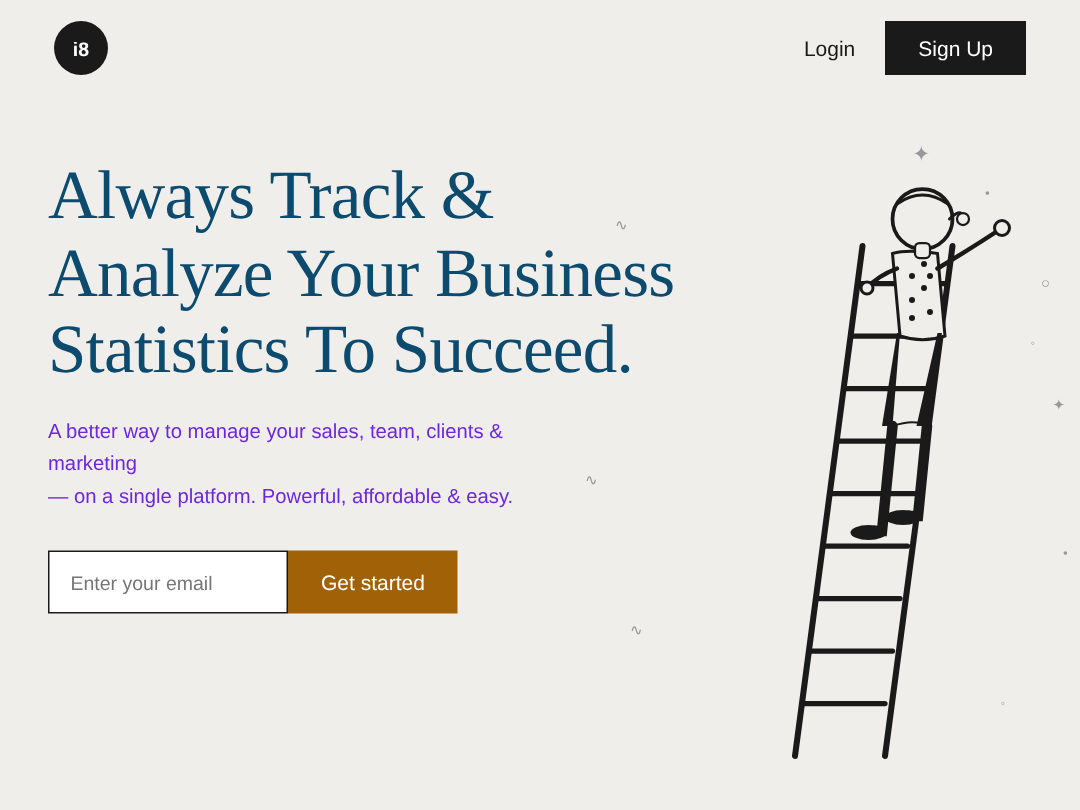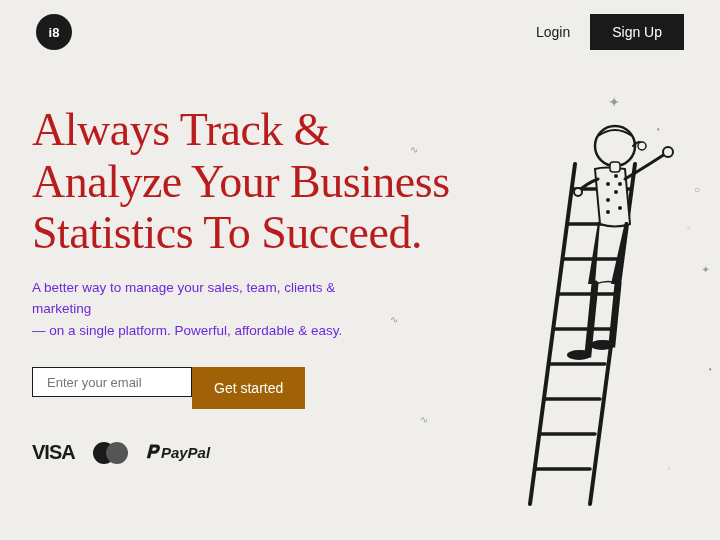--- a/index.html
+++ b/index.html
@@ -79,21 +79,21 @@
       position: relative;
       height: calc(540px - 64px);
     }
     .hero-left {
       max-width: 420px;
       padding-top: 10px;
     }
     .hero-title {
       font-size: 46px;
       line-height: 1.12;
-      color: #b91c1c;
+      color: #0c4a6e;
       font-family: 'Georgia', serif;
       font-weight: 400;
       letter-spacing: -0.5px;
     }
     .hero-subtitle {
       margin-top: 18px;
       font-size: 13.5px;
       color: #6d28d9;
       font-family: 'Arial', sans-serif;
       line-height: 1.6;
@@ -103,21 +103,21 @@
       display: flex;
       margin-top: 26px;
     }
     .email-input {
       border: 1.5px solid #1a1a1a;
       background: #fff;
       padding: 0 14px;
       font-size: 13px;
       font-family: 'Arial', sans-serif;
       width: 160px;
-      height: 30px;
+      height: 42px;
       outline: none;
       color: #999;
     }
     .get-started-btn {
       background: #a16207;
       color: #fff;
       border: none;
       padding: 0 22px;
       font-size: 14px;
       font-family: 'Arial', sans-serif;
@@ -211,31 +211,20 @@
   </div>
 </nav>
 
 <section class="hero">
   <div class="hero-left">
     <h1 class="hero-title">Always Track &amp;<br>Analyze Your Business<br>Statistics To Succeed.</h1>
     <p class="hero-subtitle">A better way to manage your sales, team, clients &amp; marketing<br>— on a single platform. Powerful, affordable &amp; easy.</p>
     <div class="email-row">
       <input class="email-input" type="email" placeholder="Enter your email" style="">
       <button class="get-started-btn">Get started</button>
-    </div>
-    <div class="payment-logos">
-      <span class="visa-logo">VISA</span>
-      <div class="mastercard-logo">
-        <div class="mc-circle"></div>
-        <div class="mc-circle2"></div>
-      </div>
-      <div class="paypal-logo">
-        <span class="paypal-p">𝐏</span>
-        <span class="paypal-text">PayPal</span>
-      </div>
     </div>
   </div>
 
   <div class="hero-right">
 
     <span class="deco" style="top:30px;right:100px;font-size:14px;">✦</span>
     <span class="deco" style="top:60px;right:60px;">•</span>
     <span class="deco" style="top:120px;right:20px;">○</span>
     <span class="deco" style="top:200px;right:10px;">✦</span>
     <span class="deco" style="top:300px;right:8px;">•</span>

